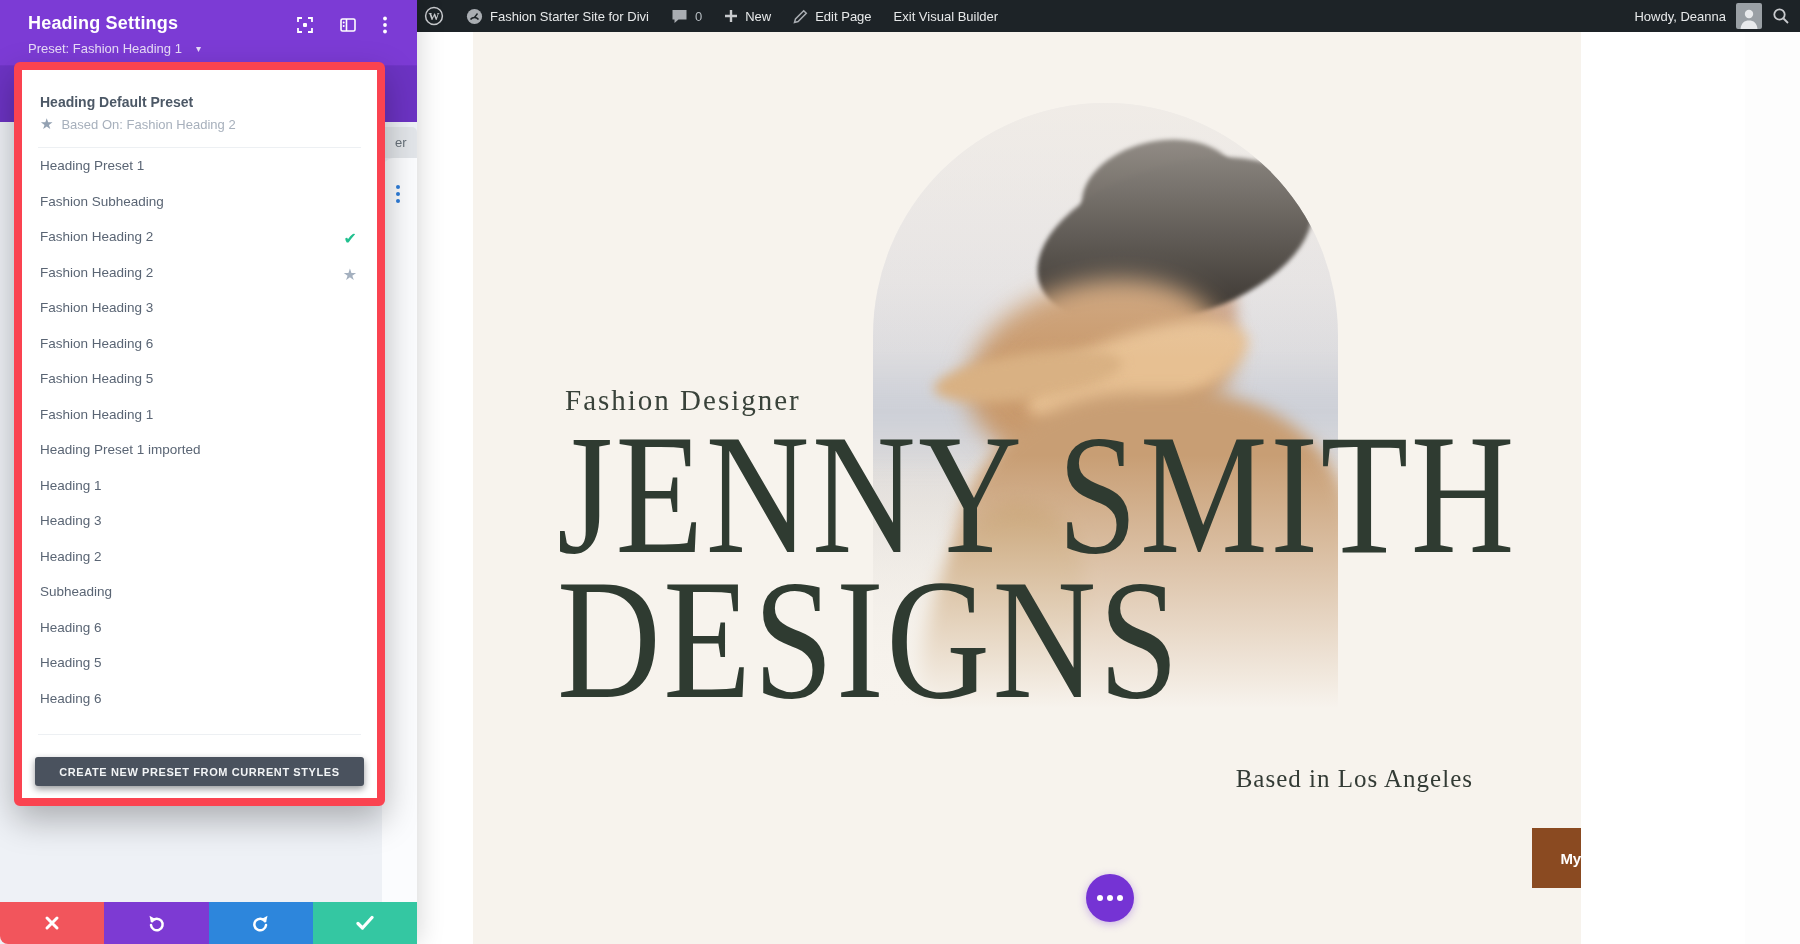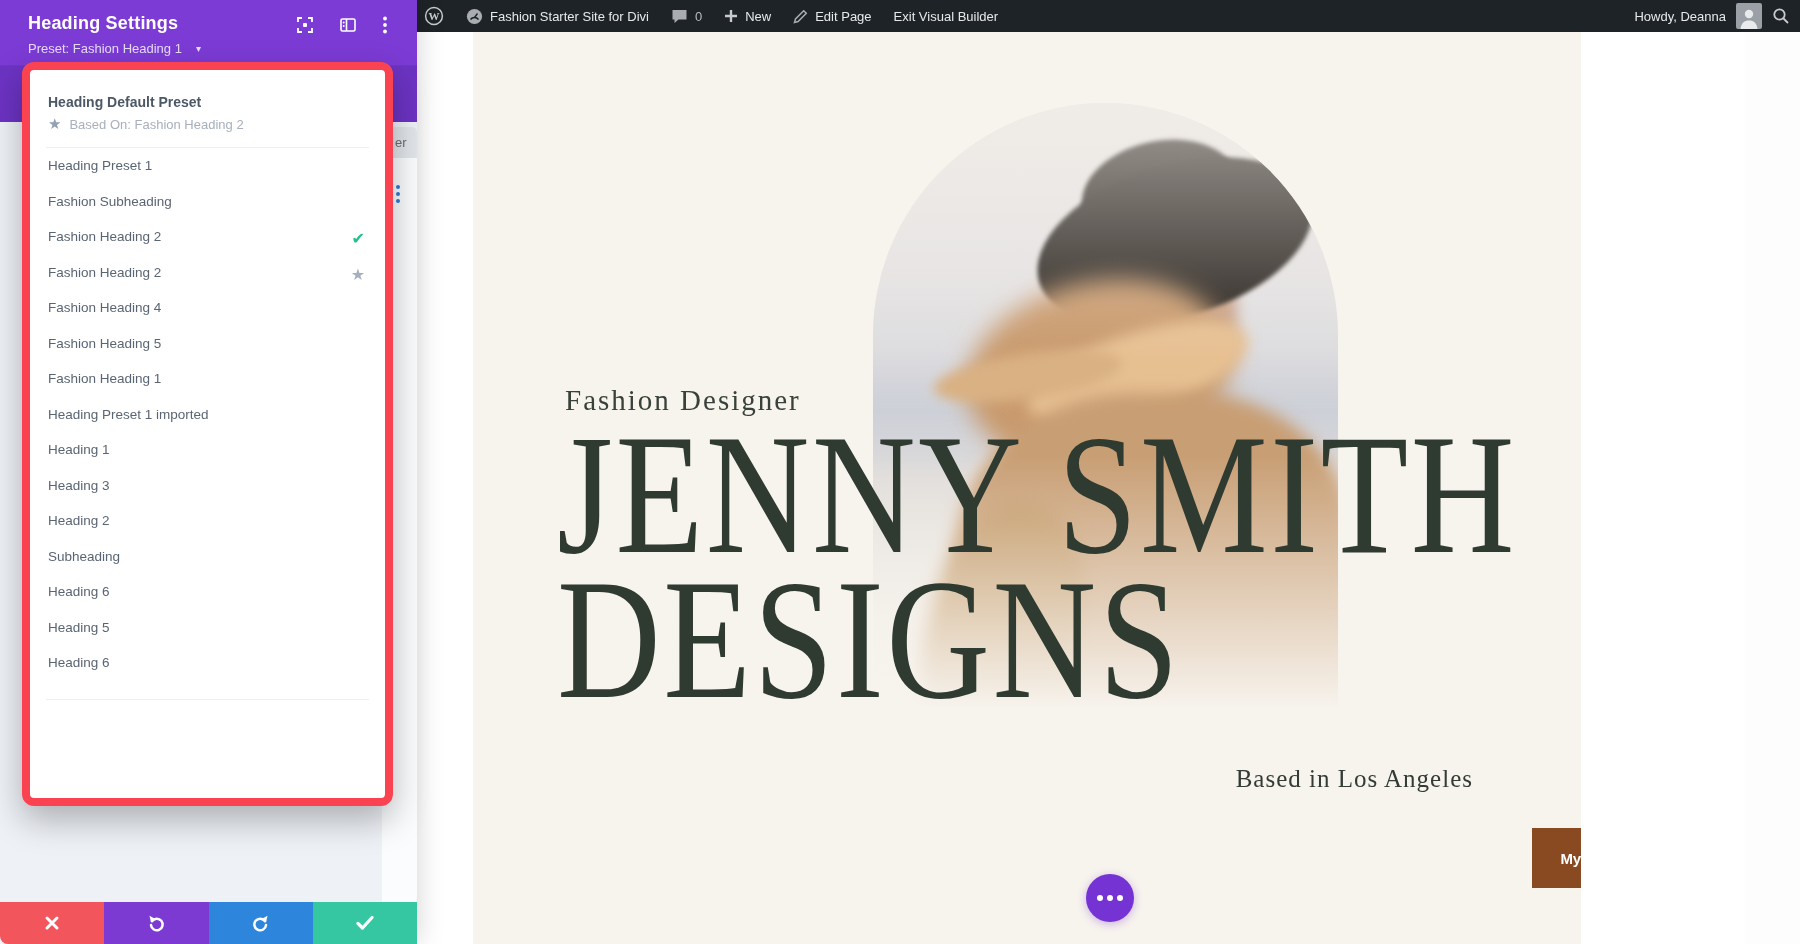--- a/index.html
+++ b/index.html
@@ -88,22 +88,22 @@
   .blue-kebab i{width:4px;height:4px;border-radius:50%;background:var(--blue-kebab);}
   .modal-footer{position:absolute;left:0;top:902px;width:417px;height:42px;display:flex;}
   .act{flex:1;border:none;display:flex;align-items:center;justify-content:center;cursor:pointer;}
   .act svg{display:block;}
   .act-red{background:var(--act-red);border-radius:0 0 0 8px;}
   .act-purple{background:var(--act-purple);}
   .act-blue{background:var(--act-blue);}
   .act-green{background:var(--act-green);}
 
   
-  .dropdown{position:absolute;left:22px;top:62px;width:371px;height:744px;z-index:40;background:#fff;
-    border:8px solid var(--red-highlight);border-radius:12px;box-shadow:0 14px 34px rgba(0,0,0,.28);overflow:hidden;}
+  .dropdown{position:absolute;left:14px;top:62px;width:371px;height:744px;z-index:40;background:#fff;
+    border:8px solid var(--red-highlight);border-radius:6px;box-shadow:0 14px 34px rgba(0,0,0,.28);overflow:hidden;}
   .dp-default{padding:24px 18px 0 18px;}
   .dp-default-title{font-size:14px;font-weight:bold;color:var(--heading-text);}
   .dp-basedon{margin-top:7px;display:flex;align-items:center;gap:8px;font-size:13px;color:var(--muted-text);}
   .dp-basedon .star{color:#93a1b2;font-family:"DejaVu Sans",sans-serif;font-size:15px;line-height:1;}
   .dp-divider{border-top:1px solid #edf0f3;margin:15px 16px 0 16px;}
   .dp-list{margin-top:10px;}
   .dp-row{height:35.5px;display:flex;align-items:flex-start;padding:0 20px 0 18px;font-size:13.5px;color:var(--item-text);cursor:pointer;}
   .dp-row .lbl{flex:1;}
   .dp-row .check{color:var(--check-green);font-family:"DejaVu Sans",sans-serif;font-size:16px;font-weight:bold;}
   .dp-row .star{color:var(--star-gray);font-family:"DejaVu Sans",sans-serif;font-size:16px;}
@@ -276,21 +276,24 @@
         </div>
         <div class="dp-row">
           <span class="lbl">Fashion Heading 2</span>
           <span class="check">✔</span>
         </div>
         <div class="dp-row">
           <span class="lbl">Fashion Heading 2</span>
           <span class="star">★</span>
         </div>
         <div class="dp-row">
-          <span class="lbl">Fashion Heading 4</span>
+          <span class="lbl">Fashion Heading 3</span>
+        </div>
+        <div class="dp-row">
+          <span class="lbl">Fashion Heading 6</span>
         </div>
         <div class="dp-row">
           <span class="lbl">Fashion Heading 5</span>
         </div>
         <div class="dp-row">
           <span class="lbl">Fashion Heading 1</span>
         </div>
         <div class="dp-row">
           <span class="lbl">Heading Preset 1 imported</span>
         </div>
@@ -310,15 +313,16 @@
           <span class="lbl">Heading 6</span>
         </div>
         <div class="dp-row">
           <span class="lbl">Heading 5</span>
         </div>
         <div class="dp-row">
           <span class="lbl">Heading 6</span>
         </div>
       </div>
     <div class="dp-divider2"></div>
+    <button class="dp-create">CREATE NEW PRESET FROM CURRENT STYLES</button>
   </div>
 
 </div>
 
 </body></html>

